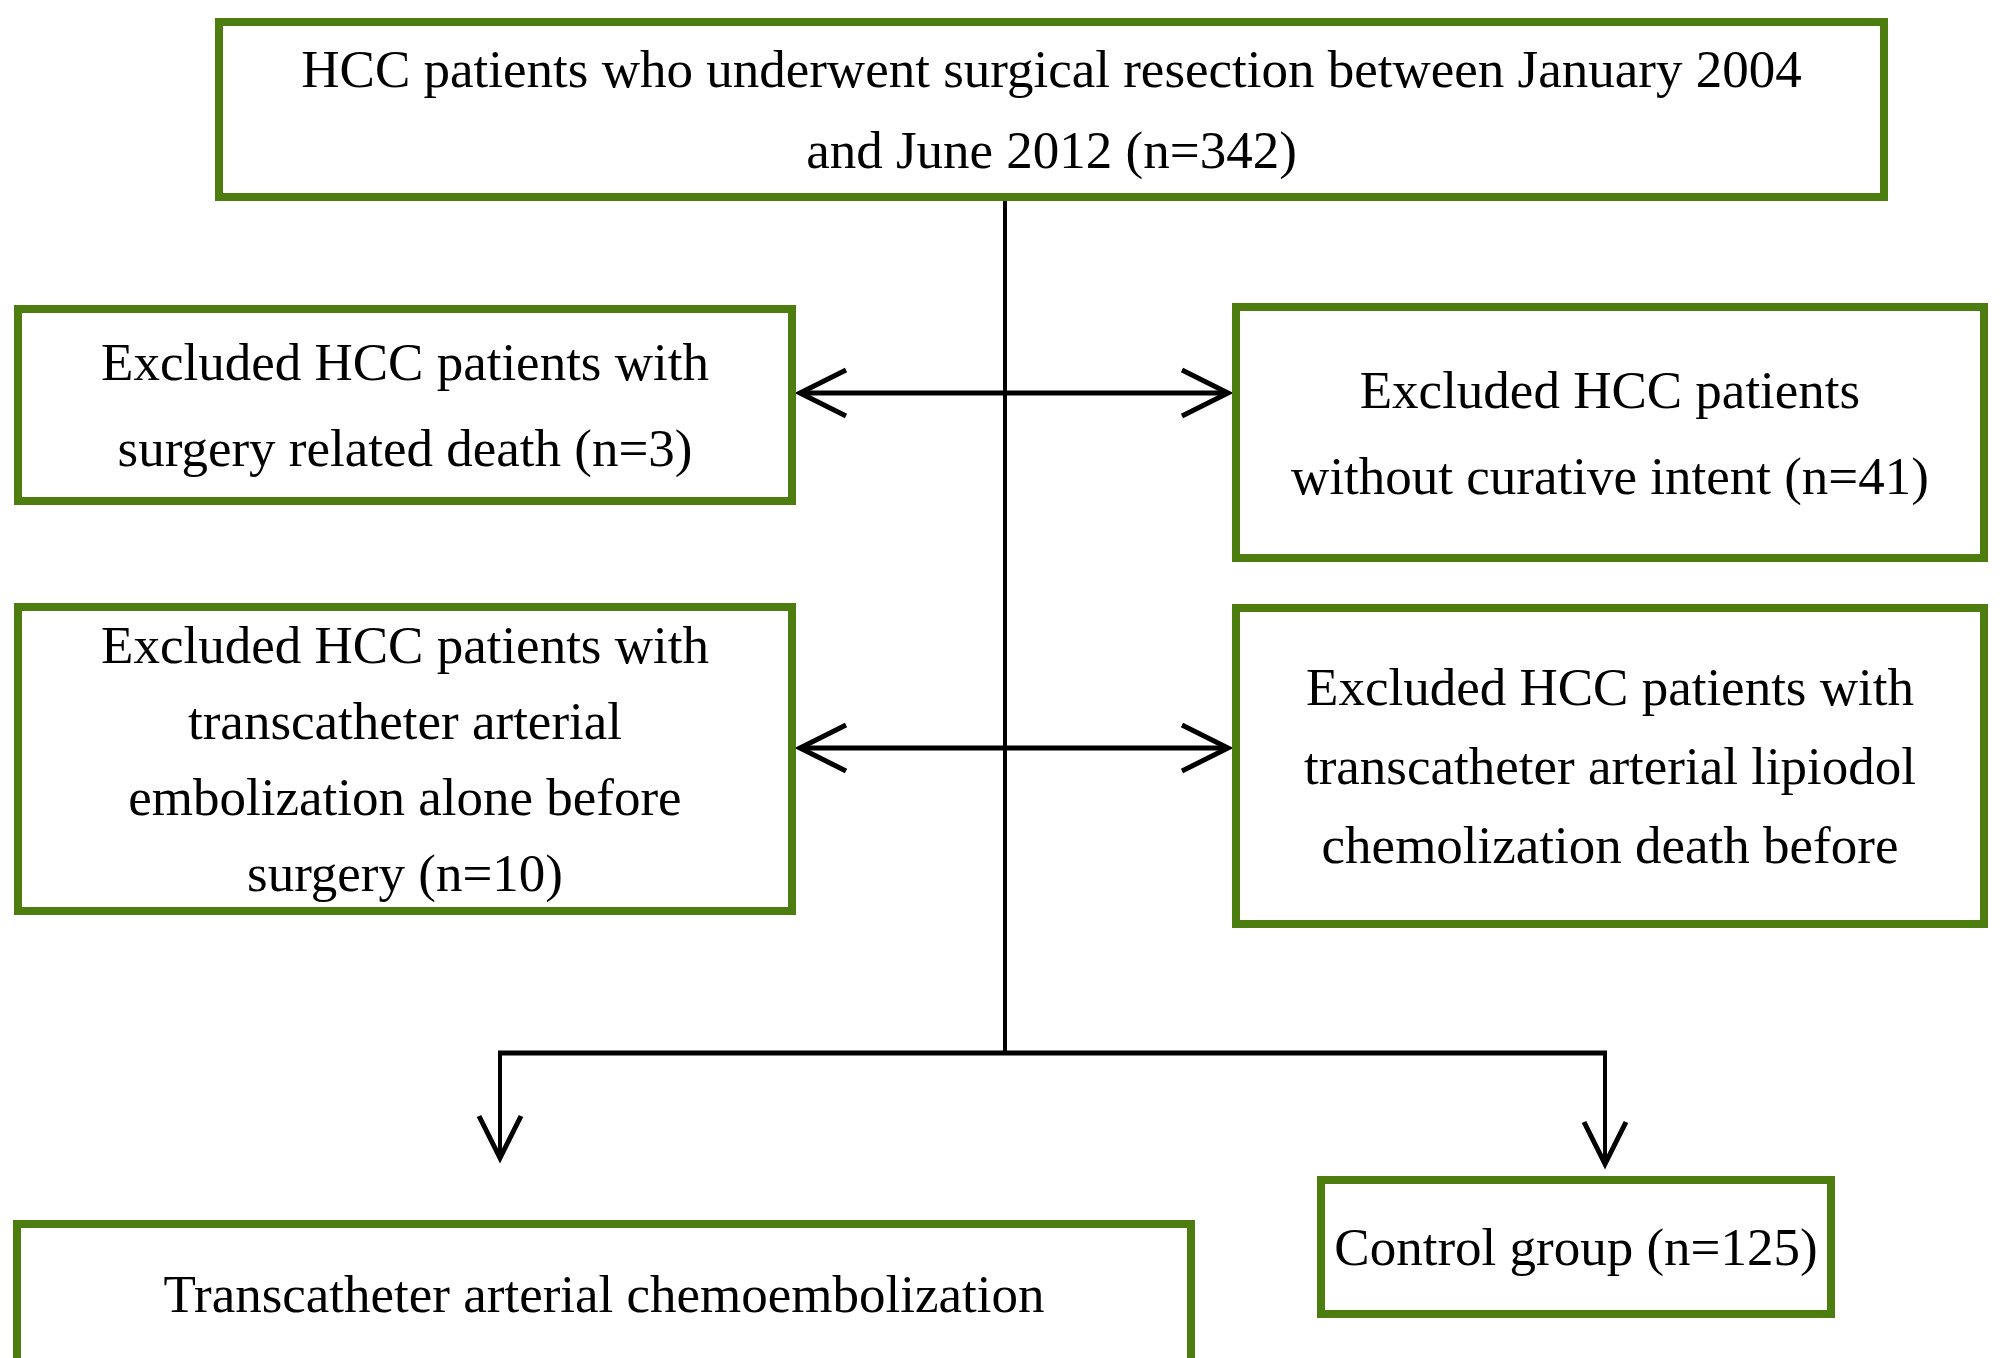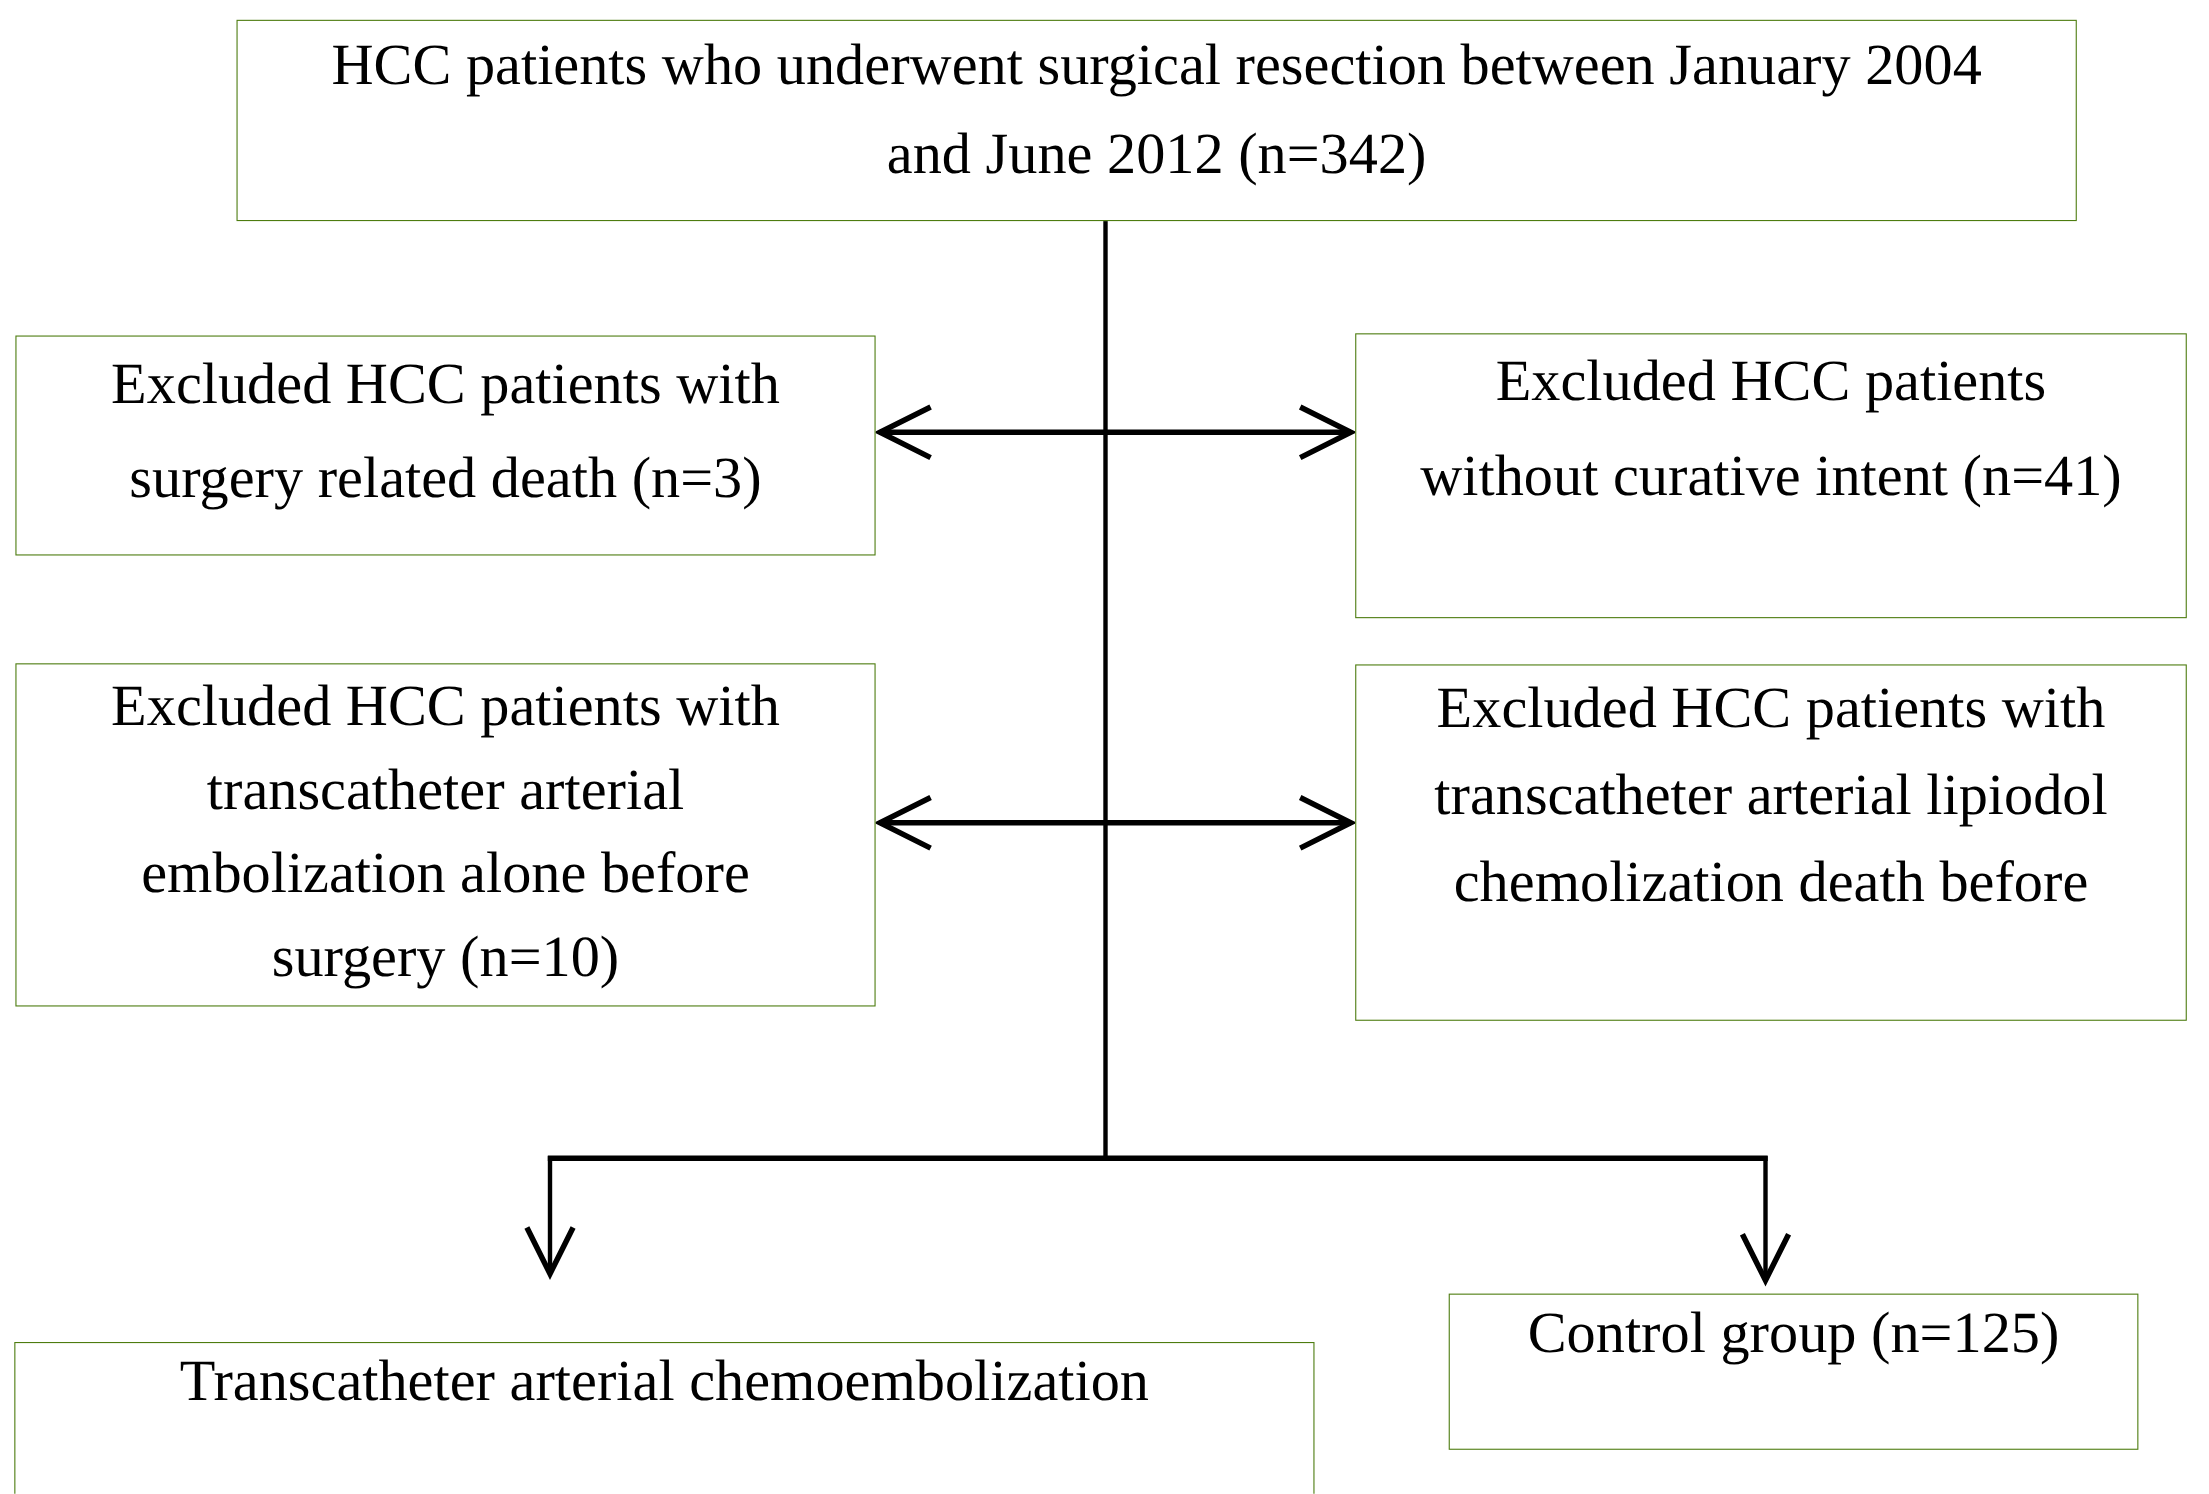--- a/index.html
+++ b/index.html
@@ -18,41 +18,41 @@
   .connectors {
     position: absolute;
     left: 0;
     top: 0;
     width: 2008px;
     height: 1358px;
   }
   .node {
     position: absolute;
     box-sizing: border-box;
-    border: 1px solid #4d7c0f;
+    border: 8px solid #4d7c0f;
     background: #ffffff;
     display: flex;
     flex-direction: column;
-    justify-content: flex-start;
+    justify-content: center;
     align-items: center;
     text-align: center;
     font-size: 53px;
     line-height: 80px;
   }
   .node .line {
     display: block;
     white-space: nowrap;
   }
   .node-top          { left: 215px;  top: 18px;   width: 1673px; height: 183px; line-height: 81px; }
   .node-excl-r1-left { left: 14px;   top: 305px;  width: 782px;  height: 200px; line-height: 86px; }
   .node-excl-r1-right{ left: 1232px; top: 303px;  width: 756px;  height: 259px; line-height: 86px; }
   .node-excl-r2-left { left: 14px;   top: 603px;  width: 782px;  height: 312px; line-height: 76px; }
   .node-excl-r2-right{ left: 1232px; top: 604px;  width: 756px;  height: 324px; line-height: 79px; }
   .node-group-left   { left: 13px;   top: 1220px; width: 1182px; height: 148px; line-height: 70px; }
-  .node-group-right  { left: 1317px; top: 1176px; width: 627px;  height: 142px; line-height: 70px; }
+  .node-group-right  { left: 1317px; top: 1176px; width: 518px;  height: 142px; line-height: 70px; }
 </style>
 </head>
 <body>
 
 <div class="canvas">
 
   <svg class="connectors" viewBox="0 0 2008 1358" xmlns="http://www.w3.org/2000/svg">
 
     <line x1="1005" y1="200" x2="1005" y2="1055" stroke="#000000" stroke-width="4"></line>
 

